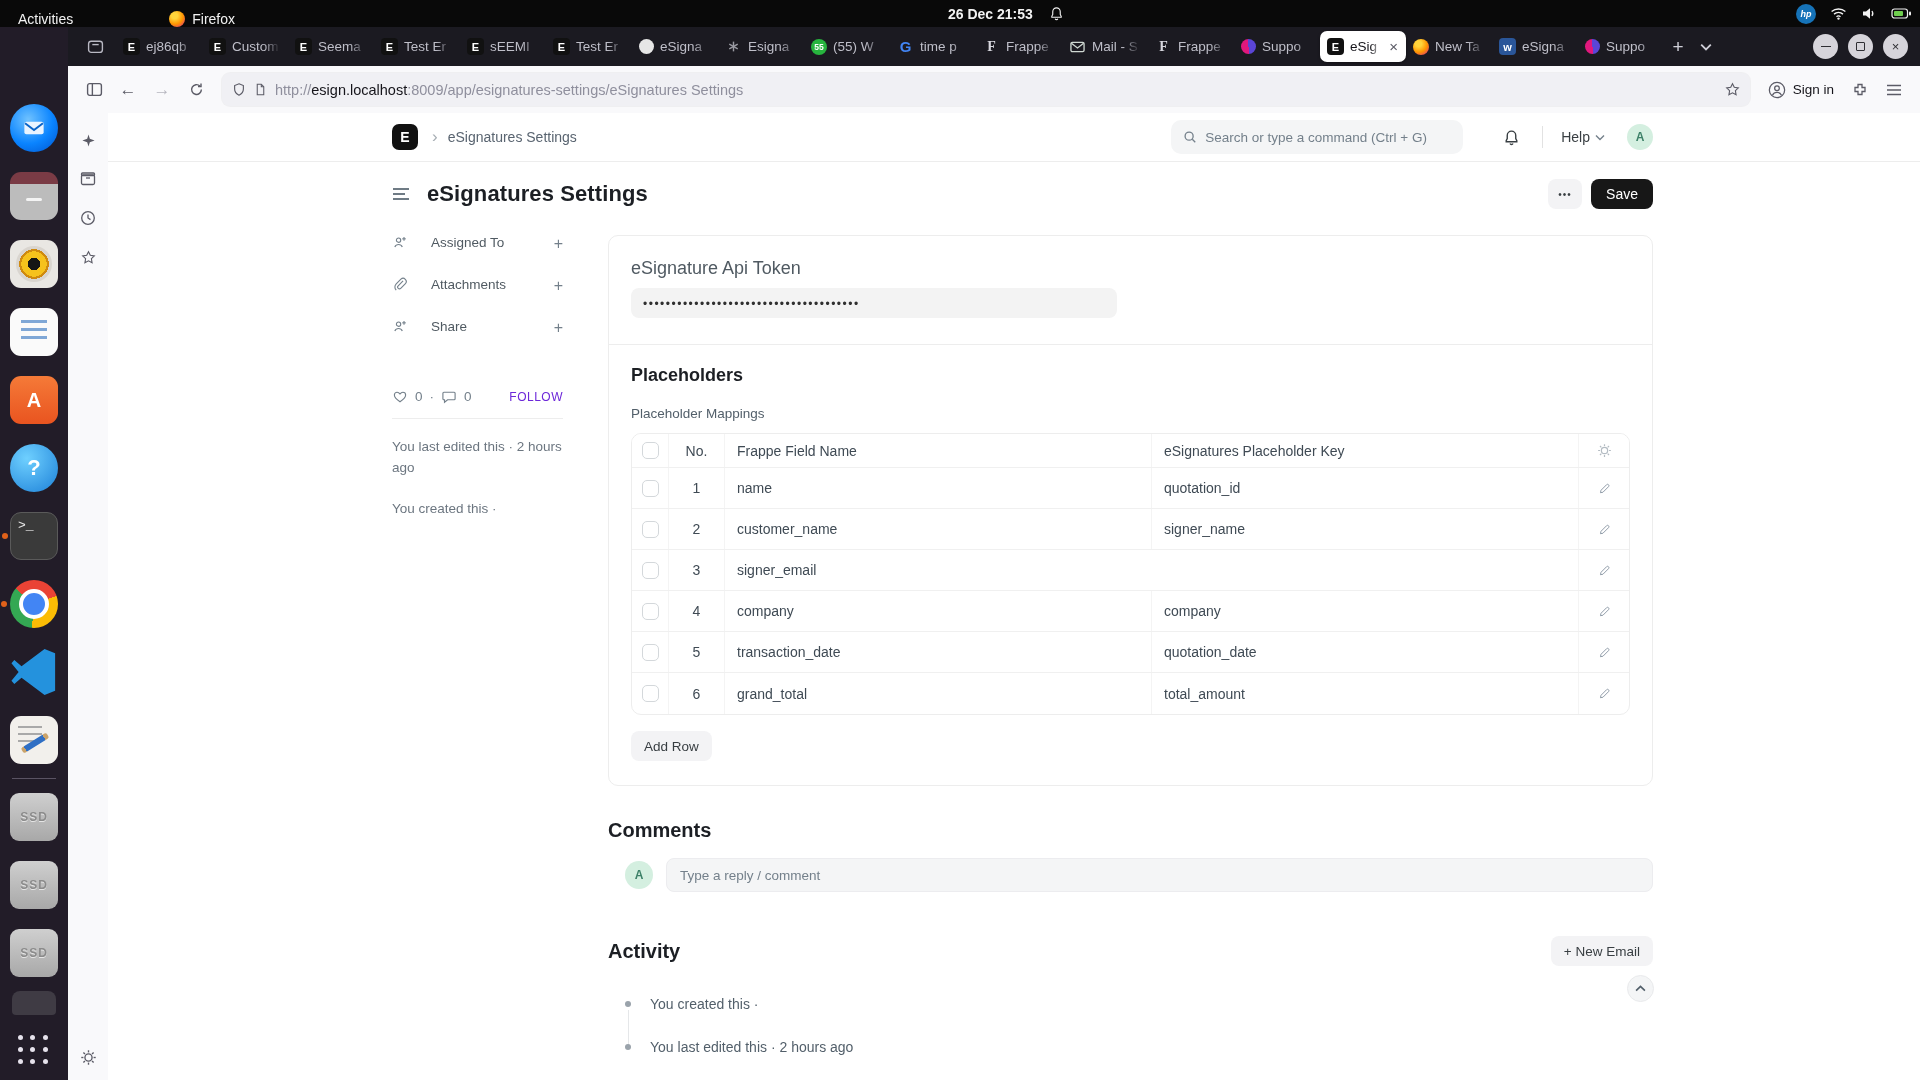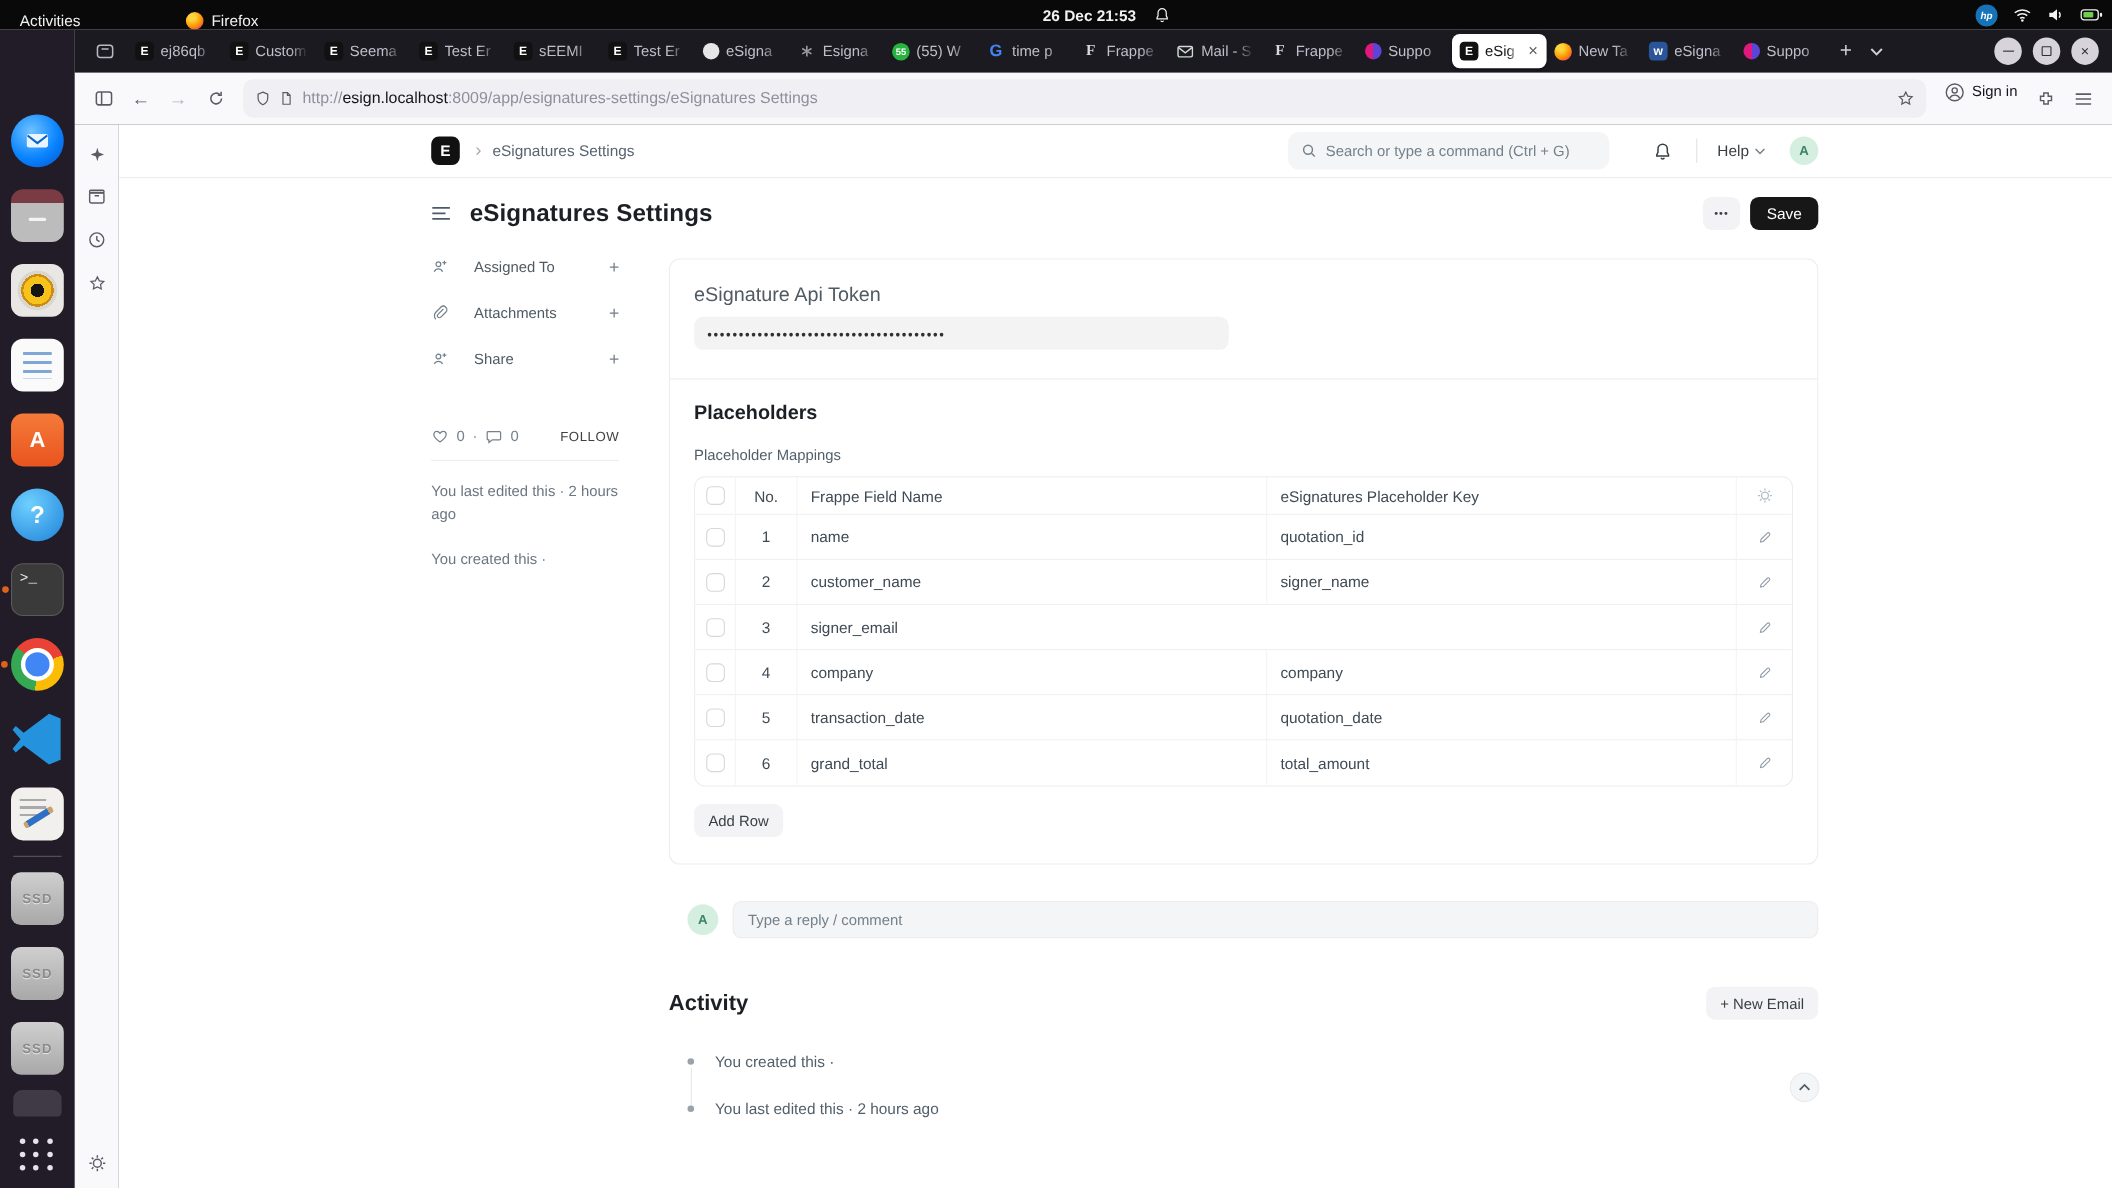--- a/index.html
+++ b/index.html
@@ -69,21 +69,21 @@
   .wc .mn { width:10px; height:1.6px; background:#2e2e33; }
 
   
   #navbar { height:47px; background:#f9f9fb; display:flex; align-items:center; flex:0 0 auto; padding:0 10px; gap:2px; }
   .nav-icon { width:32px; height:30px; border-radius:6px; display:flex; align-items:center; justify-content:center; color:#5b5b66; font-size:17px; cursor:pointer; flex:0 0 auto; }
   .nav-icon.disabled { color:#b6b6bf; }
   #urlbar { flex:1; height:33px; margin:0 8px; background:#f0f0f4; border-radius:8px; display:flex; align-items:center; padding:0 10px; gap:8px; box-shadow:0 0 0 1px rgba(0,0,0,.04); }
   #urlbar .u-ico { color:#5b5b66; }
   #urltext { font-size:14.5px; color:#8f8f9d; flex:1; white-space:nowrap; overflow:hidden; }
   #urltext .host { color:#15141a; }
-  .signin { display:flex; gap:7px; font-size:13.5px; color:#15141a; padding:0 8px; height:30px; border-radius:6px; cursor:pointer; flex:0 0 auto; }
+  .signin { display:flex; align-items:center; gap:7px; font-size:13.5px; color:#15141a; padding:0 8px; height:30px; border-radius:6px; cursor:pointer; flex:0 0 auto; }
   .signin svg { color:#5b5b66; }
 
   
   #bodyrow { flex:1; display:flex; min-height:0; }
   #strip { width:40px; background:#f9f9fb; display:flex; flex-direction:column; align-items:center; padding-top:14px; gap:13px; flex:0 0 auto; }
   .strip-ico { width:26px; height:26px; border-radius:6px; display:flex; align-items:center; justify-content:center; color:#5b5b66; cursor:pointer; }
   .strip-gear { margin-top:auto; margin-bottom:10px; }
   #viewport { flex:1; background:#fff; position:relative; overflow:hidden; }
 
   
@@ -108,21 +108,21 @@
   .fsave-btn { height:30px; padding:0 15px; background:#171717; color:#fff; border:none; border-radius:8px; font-size:14px; font-family:inherit; cursor:pointer; }
 
   #fcols { margin-top:26px; }
   #fcols .fcontainer { display:flex; }
   .fsidebar { width:171px; flex:0 0 auto; }
   .fside-item { display:flex; align-items:flex-start; gap:24px; color:#505a62; font-size:13.5px; height:24px; margin-bottom:18px; cursor:pointer; }
   .fside-item svg { color:#74808b; }
   .fside-plus { margin-left:auto; color:#74808b; font-size:16px; cursor:pointer; }
   .flikes { margin-top:46px; display:flex; align-items:center; gap:7px; color:#74808b; font-size:13.5px; }
   .flikes .cnt { color:#74808b; }
-  .ffollow { margin-left:auto; font-size:12px; letter-spacing:.5px; color:#404040; cursor:pointer; }
+  .ffollow { margin-left:auto; font-size:12px; letter-spacing:.5px; color:#6d28d9; cursor:pointer; }
   .fside-div { height:1px; background:#ededed; margin:14px 0 18px; }
   .fside-note { color:#6c7680; font-size:13.5px; line-height:1.55; margin-bottom:20px; }
 
   .fmain { margin-left:45px; width:1045px; }
   .fcard { border:1px solid #ededed; border-radius:10px; }
   .fsec1 { padding:22px 22px 26px; }
   .flabel { font-size:18px; color:#505a62; margin-bottom:9px; }
   .ftoken-input { width:486px; height:30px; background:#f3f3f3; border-radius:8px; font-size:12px; letter-spacing:1.5px; color:#2f2f2f; padding:9px 12px 0; overflow:hidden; white-space:nowrap; cursor:text; }
   .fsec-div { height:1px; background:#ededed; }
   .fsec2 { padding:20px 22px 24px; }
@@ -677,20 +677,21 @@
                         </svg>
                       </span>
                   </div>
                 </div>
 
                 <button class="faddrow-btn">Add Row</button>
               </div>
             </div>
 
             <div class="fcomments">
+              <div class="fsec-heading" style="font-size:20px;">Comments</div>
               <div class="fcomment-row">
                 <span class="favatar-sm">A</span>
                 <input class="fcomment-input" placeholder="Type a reply / comment" style="">
               </div>
             </div>
 
             <div class="factivity">
               <div class="fact-head">
                 <span class="fsec-heading">Activity</span>
                 <button class="fnewemail-btn">+ New Email</button>

